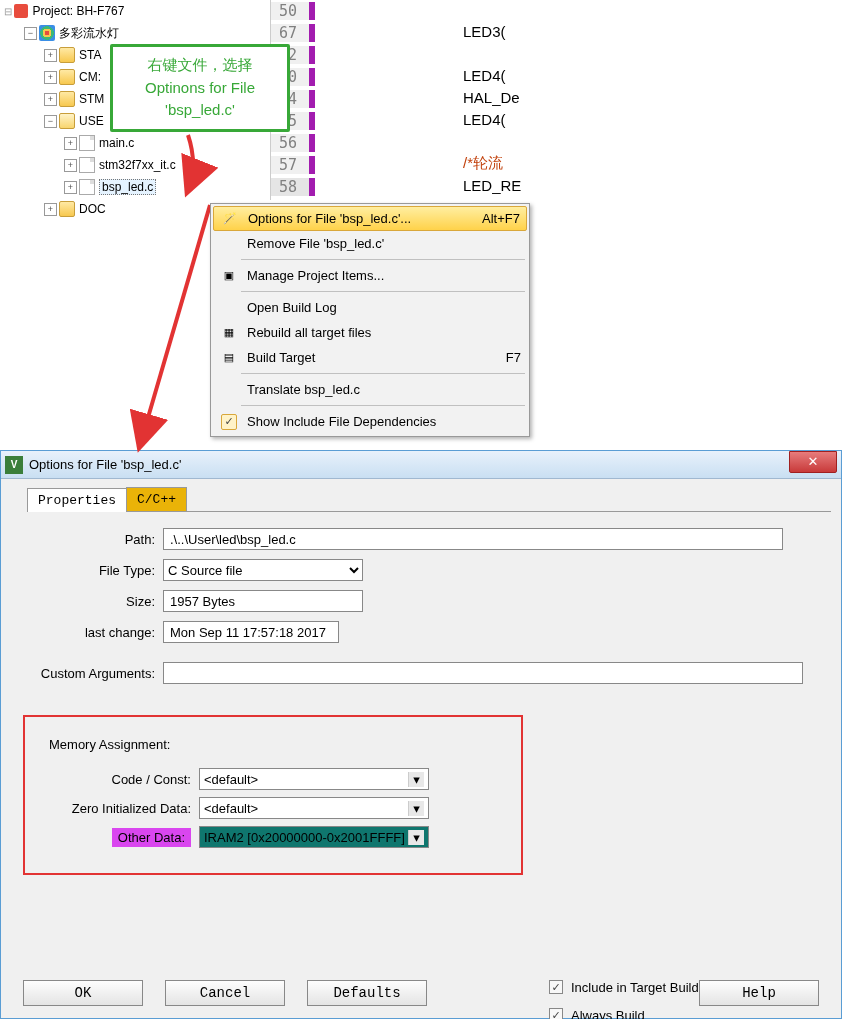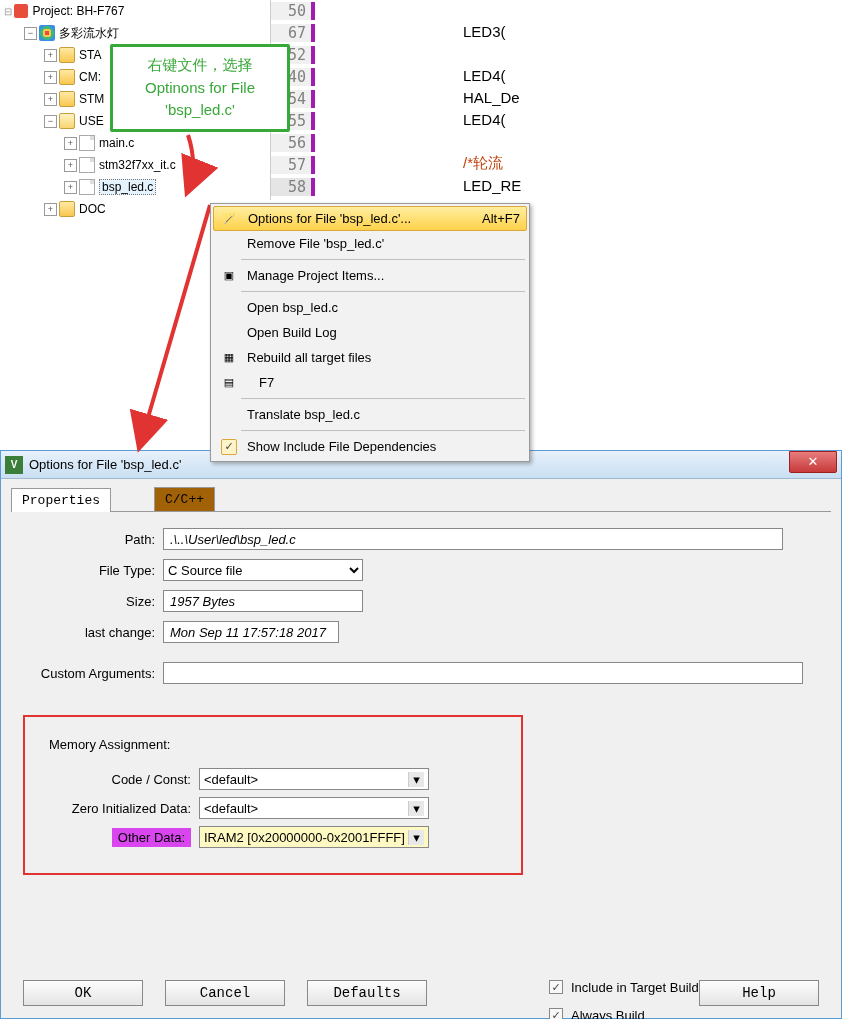--- a/index.html
+++ b/index.html
@@ -19,21 +19,21 @@
 .tree-label { color: #000; }
 .tree-selected { background: #e5f3ff; border: 1px dotted #777; padding: 0 2px; }
 .indent-1 { padding-left: 20px; }
 .indent-2 { padding-left: 40px; }
 .indent-3 { padding-left: 60px; }
 .vtree-line { color: #999; font-size: 10px; margin-right: 2px; }
 
 
 .code-area { position: absolute; left: 270px; top: 0; width: 272px; height: 200px; background: #fff; border-left: 1px solid #ccc; }
 .code-line { display: flex; height: 22px; align-items: center; }
-.gutter { width: 44px; text-align: right; padding-right: 5px; background: #f0f0f0; color: #808080; font-family: Consolas, monospace; font-size: 15px; border-right: 4px solid #a21caf; }
+.gutter { width: 44px; text-align: right; padding-right: 12px; background: #f0f0f0; color: #808080; font-family: Consolas, monospace; font-size: 15px; border-right: 6px solid #a21caf; }
 .margin { width: 18px; background: #fff; border-right: 1px solid #e0e0e0; }
 .code-text { font-family: Liberation Sans, sans-serif; font-size: 15px; padding-left: 130px; color: #000; margin-top: 40px; }
 .code-comment { color: #c2410c; }
 .gutter-bottom { background: #e5e5e5; }
 
 
 .callout { position: absolute; left: 110px; top: 44px; width: 180px; height: 88px; background: #fff; border: 3px solid #38a838; border-radius: 2px; display: flex; flex-direction: column; align-items: center; justify-content: center; color: #38a838; font-size: 15px; text-align: center; line-height: 1.5; z-index: 5; }
 
 
 .arrow1 { position: absolute; left: 158px; top: 130px; z-index: 4; }
@@ -49,43 +49,43 @@
 .menu-separator { height: 1px; background: #c0c0c0; margin: 3px 2px 3px 28px; }
 .check-icon { background: #fff3c8; border: 1px solid #d9a73a; width: 16px; height: 16px; display: inline-flex; align-items: center; justify-content: center; color: #444; border-radius: 2px; }
 
 
 .dialog { position: absolute; left: 0; top: 450px; width: 842px; height: 569px; background: #f0f0f0; border: 1px solid #5a9dd4; }
 .titlebar { height: 28px; background: linear-gradient(#e8f1fb, #c9dff2); display: flex; align-items: center; padding: 0 4px; border-bottom: 1px solid #a0b8d0; }
 .title-icon { width: 18px; height: 18px; background: #3a7e3a; margin-right: 6px; display: inline-flex; align-items: center; justify-content: center; color: #fff; font-size: 10px; font-weight: bold; }
 .titlebar-text { flex: 1; color: #000; font-size: 13px; }
 .close-btn { width: 48px; height: 22px; background: linear-gradient(#e77c7c, #c83a3a); border: 1px solid #a02020; border-radius: 0 0 2px 2px; display: flex; align-items: center; justify-content: center; color: #fff; font-size: 13px; cursor: pointer; position: relative; top: -3px; }
 
-.tab-strip { margin: 8px 10px 0 10px; border-bottom: 1px solid #999; display: flex; gap: 44px; }
-.tab { padding: 4px 10px; border: 1px solid #999; border-bottom: none; background: #a16207; font-family: "Courier New", monospace; font-size: 13px; margin-right: -1px; cursor: pointer; }
+.tab-strip { margin: 8px 10px 0 26px; border-bottom: 1px solid #999; display: flex; }
+.tab { padding: 4px 10px; border: 1px solid #999; border-bottom: none; background: #eab308; font-family: "Courier New", monospace; font-size: 13px; margin-right: -1px; cursor: pointer; }
 .tab.active { background: #fff; position: relative; top: 1px; }
 
 .form-area { padding: 16px 22px 10px 22px; }
 .form-row { display: flex; align-items: center; margin-bottom: 9px; }
 .form-label { width: 140px; text-align: right; padding-right: 8px; font-size: 13px; }
-.form-input { height: 22px; border: 1px solid #888; background: #fff; padding: 0 6px; font-size: 13px; font-style: italic; }
+.form-input { height: 22px; border: 1px solid #888; background: #fff; padding: 0 6px; font-size: 13px; }
 .form-input.ro { width: 620px; }
 .form-select { width: 200px; height: 22px; border: 1px solid #888; background: #fff; font-size: 13px; }
 .wide-select { width: 350px; }
 
 .checkbox-col { position: absolute; left: 548px; top: 522px; }
 .check-row { display: flex; align-items: center; height: 28px; font-size: 13px; }
 .tri-check { width: 14px; height: 14px; border: 1px solid #888; background: #f8f8f8; margin-right: 8px; display: inline-flex; align-items: center; justify-content: center; color: #444; font-size: 11px; }
 
 .memory-box { border: 2px solid #e23333; margin: 12px 22px; padding: 20px 24px 18px 24px; width: 500px; }
 .mem-title { font-size: 13px; margin-bottom: 16px; }
 .mem-row { display: flex; align-items: center; margin-bottom: 7px; }
 .mem-label { width: 150px; text-align: right; padding-right: 8px; font-size: 13px; }
 .mem-select { width: 230px; height: 22px; border: 1px solid #888; background: #fff; font-size: 13px; padding: 0 4px; display: flex; align-items: center; justify-content: space-between; }
 .mem-select .dd { width: 16px; text-align: center; border-left: 1px solid #ccc; background: #e8e8e8; }
-.mem-highlight { background: #fef9c3; border: 1px solid #888; }
+.mem-highlight { background: #0f766e; border: 1px solid #888; }
 .mem-label-highlight { background: #d946ef; padding: 2px 6px; }
 
 .button-bar { position: absolute; bottom: 12px; left: 0; right: 0; display: flex; justify-content: center; gap: 22px; padding: 0 22px; }
 .button-bar .spacer { flex: 1; }
 .dlg-btn { width: 120px; height: 26px; border: 1px solid #888; background: linear-gradient(#fdfdfd, #e4e4e4); font-family: "Courier New", monospace; font-size: 14px; cursor: pointer; }
 </style>
 </head>
 <body>
 
 <div class="tree-panel">
@@ -223,32 +223,29 @@
       <span class="menu-label">Remove File 'bsp_led.c'</span>
     </div>
     <div class="menu-separator"></div>
     <div class="menu-item">
       <span class="menu-icon">▣</span>
       <span class="menu-label">Manage Project Items...</span>
     </div>
     <div class="menu-separator"></div>
     <div class="menu-item">
       <span class="menu-icon"></span>
-      <span class="menu-label">Open bsp_led.c</span>
-    </div>
-    <div class="menu-item">
-      <span class="menu-icon"></span>
       <span class="menu-label">Open Build Log</span>
     </div>
     <div class="menu-item">
       <span class="menu-icon">▦</span>
       <span class="menu-label">Rebuild all target files</span>
     </div>
     <div class="menu-item">
       <span class="menu-icon">▤</span>
+      <span class="menu-label">Build Target</span>
       <span class="menu-shortcut">F7</span>
     </div>
     <div class="menu-separator"></div>
     <div class="menu-item">
       <span class="menu-icon"></span>
       <span class="menu-label">Translate bsp_led.c</span>
     </div>
     <div class="menu-separator"></div>
     <div class="menu-item">
       <span class="menu-icon">

